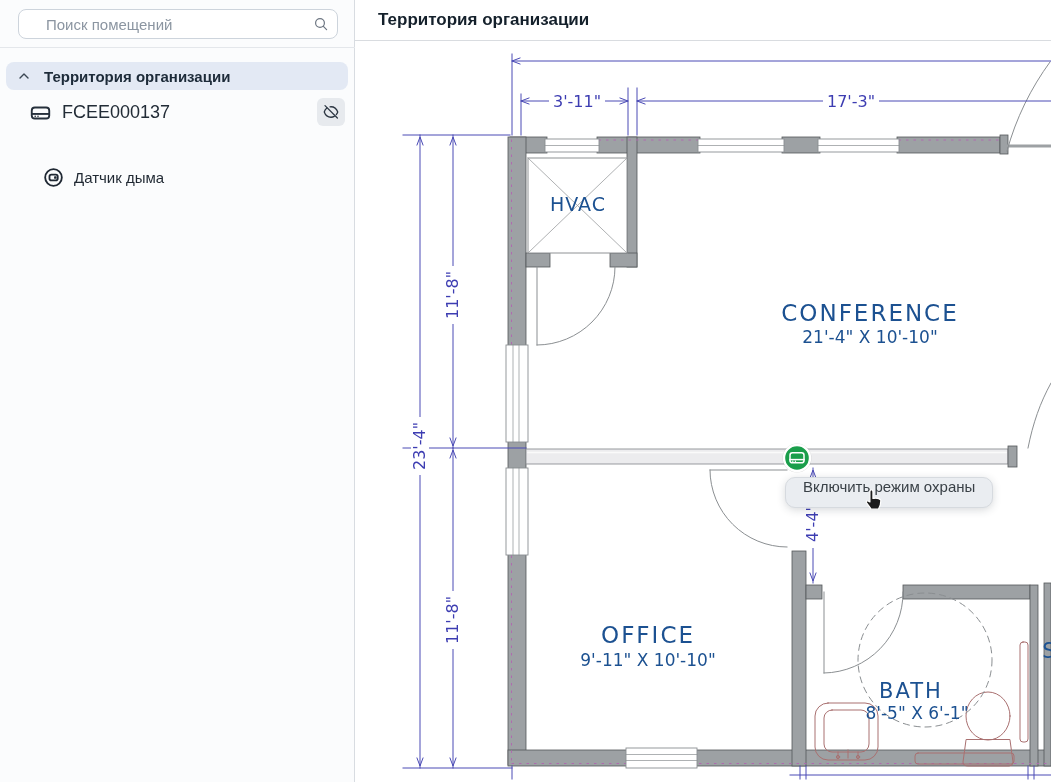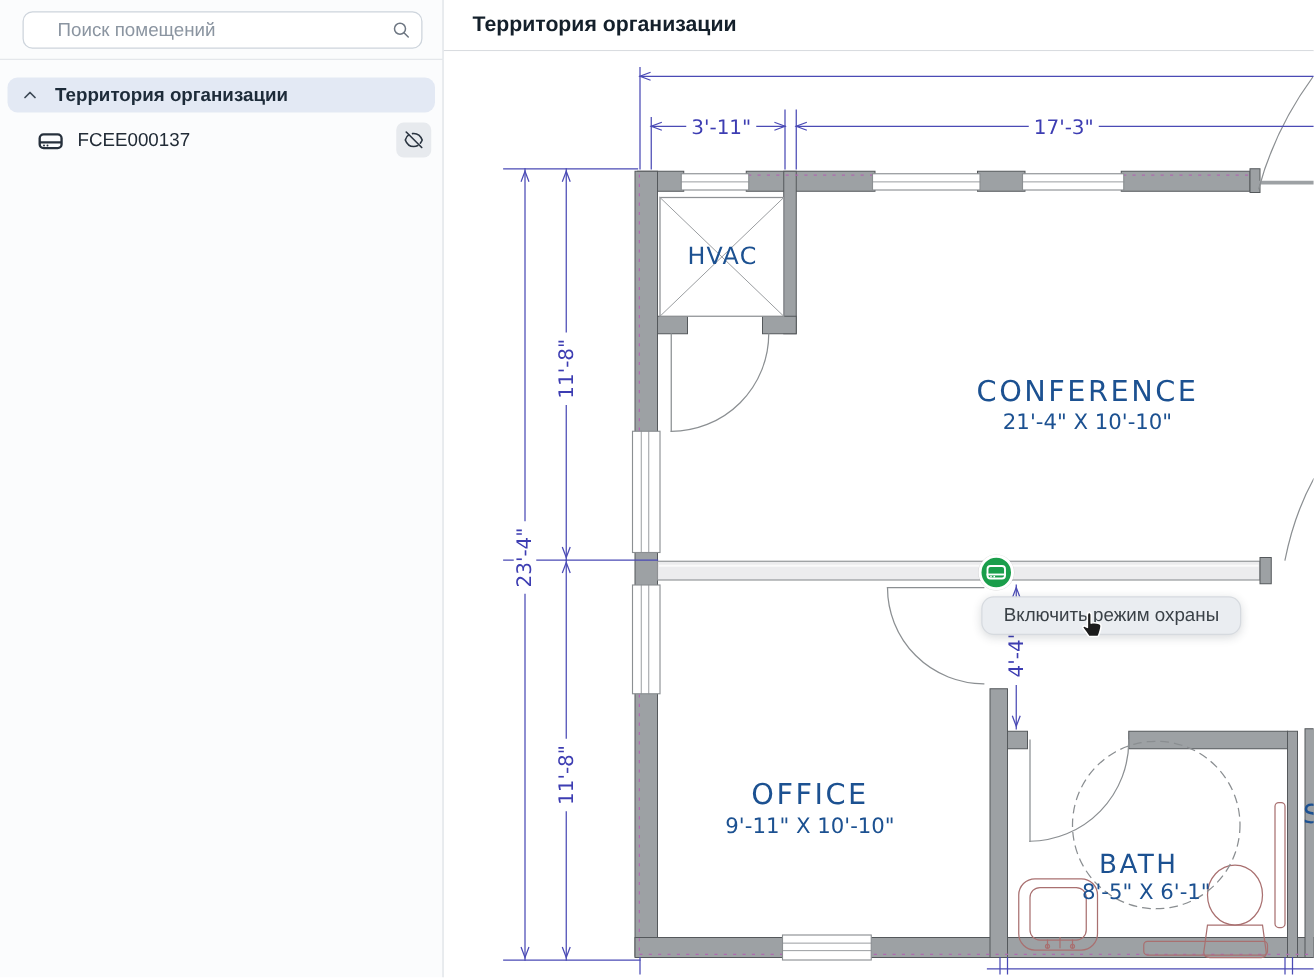--- a/index.html
+++ b/index.html
@@ -26,21 +26,21 @@
   .section-header{
     position:absolute;left:6px;top:62px;width:342px;height:28px;
     background:#e3e9f4;border-radius:8px;display:flex;align-items:center;
     cursor:pointer;box-sizing:border-box;padding-left:10px;
   }
   .section-header .chev{width:16px;height:16px;margin-right:12px;flex:0 0 auto;}
   .section-header .sec-label{font-size:15px;font-weight:600;color:#1d2b39;}
   .tree-row{position:absolute;display:flex;align-items:center;}
   .row-device{left:28px;top:98px;width:320px;height:28px;}
   .row-device .dev-icon{width:25px;height:25px;margin-right:9px;}
-  .row-device .dev-label{font-size:15px;color:#222c37;}
+  .row-device .dev-label{font-size:18px;color:#222c37;}
   .eye-btn{
     position:absolute;left:317px;top:98px;width:28px;height:28px;
     background:#e7eaee;border-radius:6px;border:none;display:flex;
     align-items:center;justify-content:center;cursor:pointer;padding:0;
   }
   .row-sensor1{left:42px;top:132px;width:300px;height:26px;}
   .row-sensor2{left:42px;top:164px;width:300px;height:26px;}
   .sensor-icon{width:23px;height:23px;margin-right:9px;}
   .sensor-label{font-size:15px;color:#1f2832;}
   
@@ -50,21 +50,21 @@
     display:flex;align-items:center;
   }
   .main-title{margin-left:23px;font-size:17px;font-weight:700;color:#14202b;}
   .plan-wrap{position:absolute;left:355px;top:41px;width:696px;height:741px;background:#fff;}
   .plan-svg{display:block;}
   
   .tooltip{
     position:absolute;left:785px;top:477px;height:31px;box-sizing:border-box;
     background:#eaedf1;border:1px solid #d6dadf;border-radius:10px;
     box-shadow:0 2px 8px rgba(40,50,60,.18);
-    display:flex;align-items:center;padding:0 17px;
+    display:flex;align-items:flex-start;padding:0 17px;
     font-size:15px;color:#3a4147;white-space:nowrap;
   }
   .cursor{position:absolute;left:862px;top:488px;width:26px;height:26px;pointer-events:none;}
 </style>
 </head>
 <body>
 
 <div class="sidebar">
 
   <div class="search-wrap">
@@ -95,20 +95,28 @@
 
   <button class="eye-btn">
     <svg width="18" height="18" viewBox="0 0 24 24">
       <path d="M10.7 5.2 C11.1 5.1 11.6 5 12 5 c4.2 0 7.4 2.5 9 7 c-.5 1.3-1.2 2.4-2 3.4
                M6.6 6.6 C4.9 7.7 3.7 9.5 3 12 c1.6 4.5 4.8 7 9 7 c1.6 0 3.1-.4 4.4-1.1" fill="none" stroke="#2a3440" stroke-width="1.7" stroke-linecap="round"></path>
       <path d="M4 3.5 L20.5 20" stroke="#2a3440" stroke-width="1.7" stroke-linecap="round"></path>
     </svg>
   </button>
 
 
+  <div class="tree-row row-sensor2">
+    <svg class="sensor-icon" viewBox="0 0 24 24">
+      <circle cx="12" cy="12" r="8.7" fill="none" stroke="#1f2833" stroke-width="1.9"></circle>
+      <rect x="7.8" y="9" width="8.6" height="6" rx="2" fill="none" stroke="#1f2833" stroke-width="1.9"></rect>
+      <rect x="12.6" y="10.6" width="2.6" height="2.8" rx="0.7" fill="#1f2833"></rect>
+    </svg>
+    <span class="sensor-label">Датчик дыма</span>
+  </div>
 </div>
 
 <div class="main-header">
   <span class="main-title">Территория организации</span>
 </div>
 
 <div class="plan-wrap">
 <svg class="plan-svg" width="696" height="741" viewBox="355 41 696 741">
   <g stroke-linecap="square">
 

